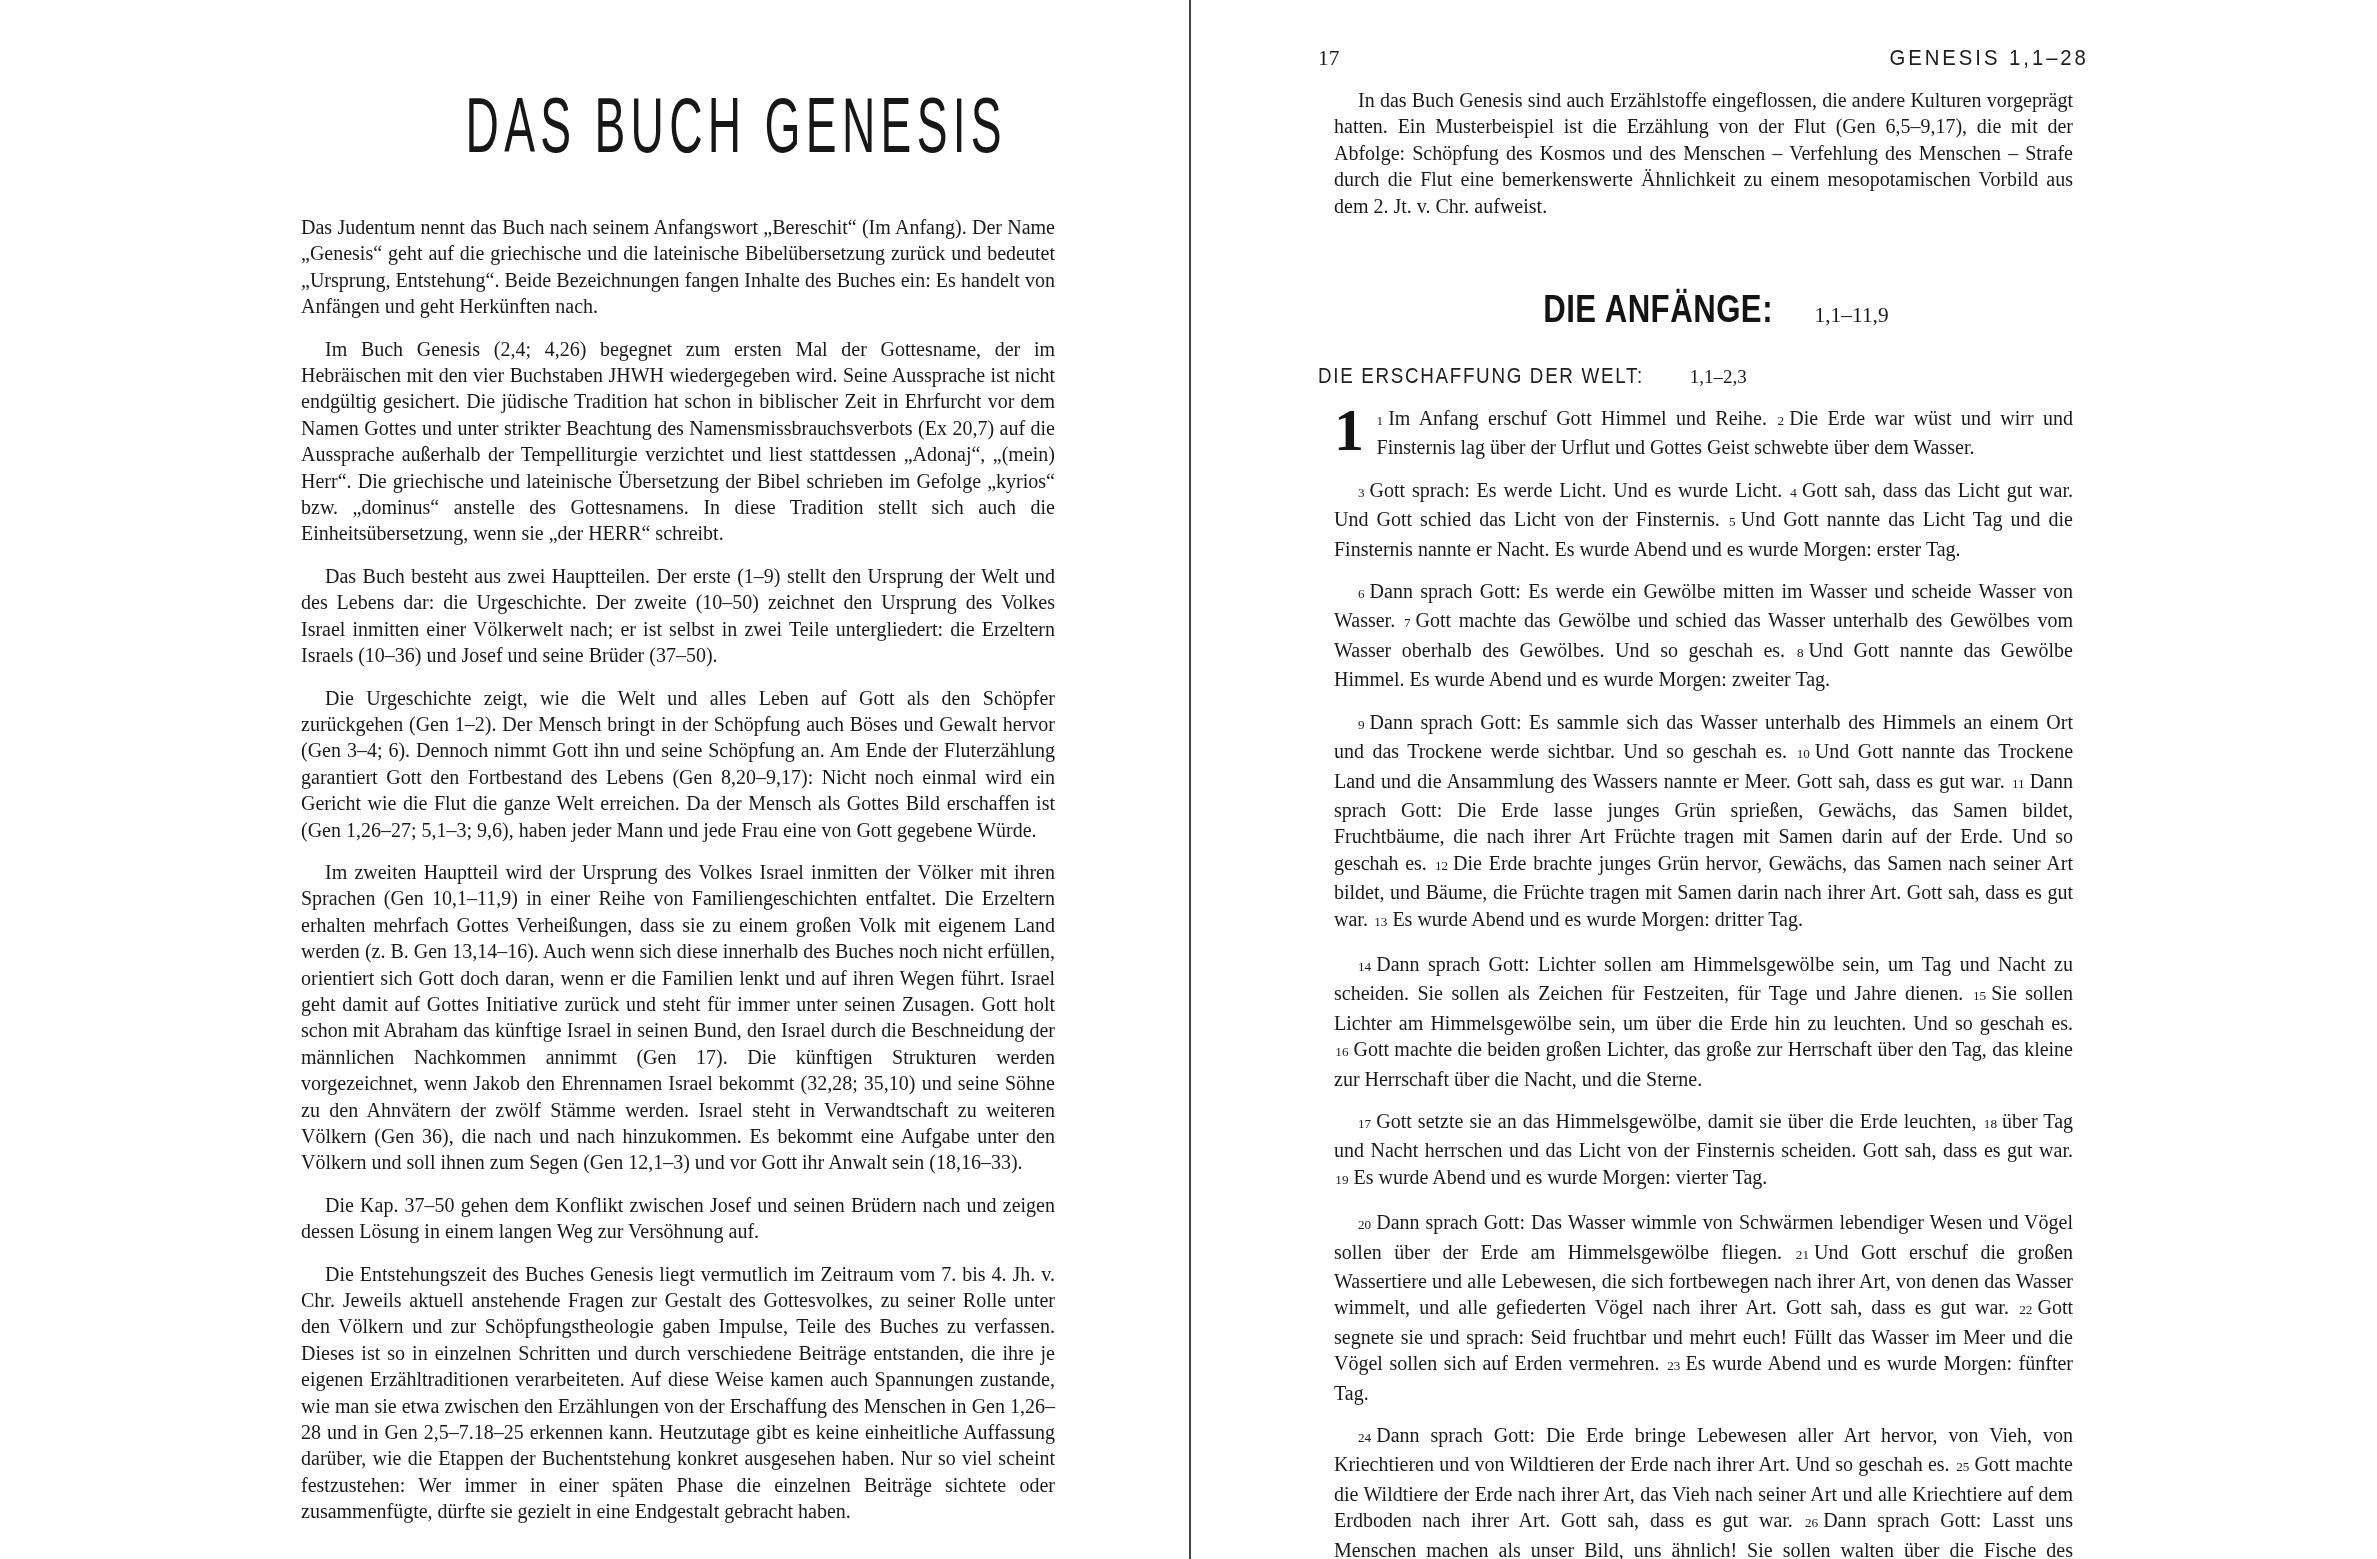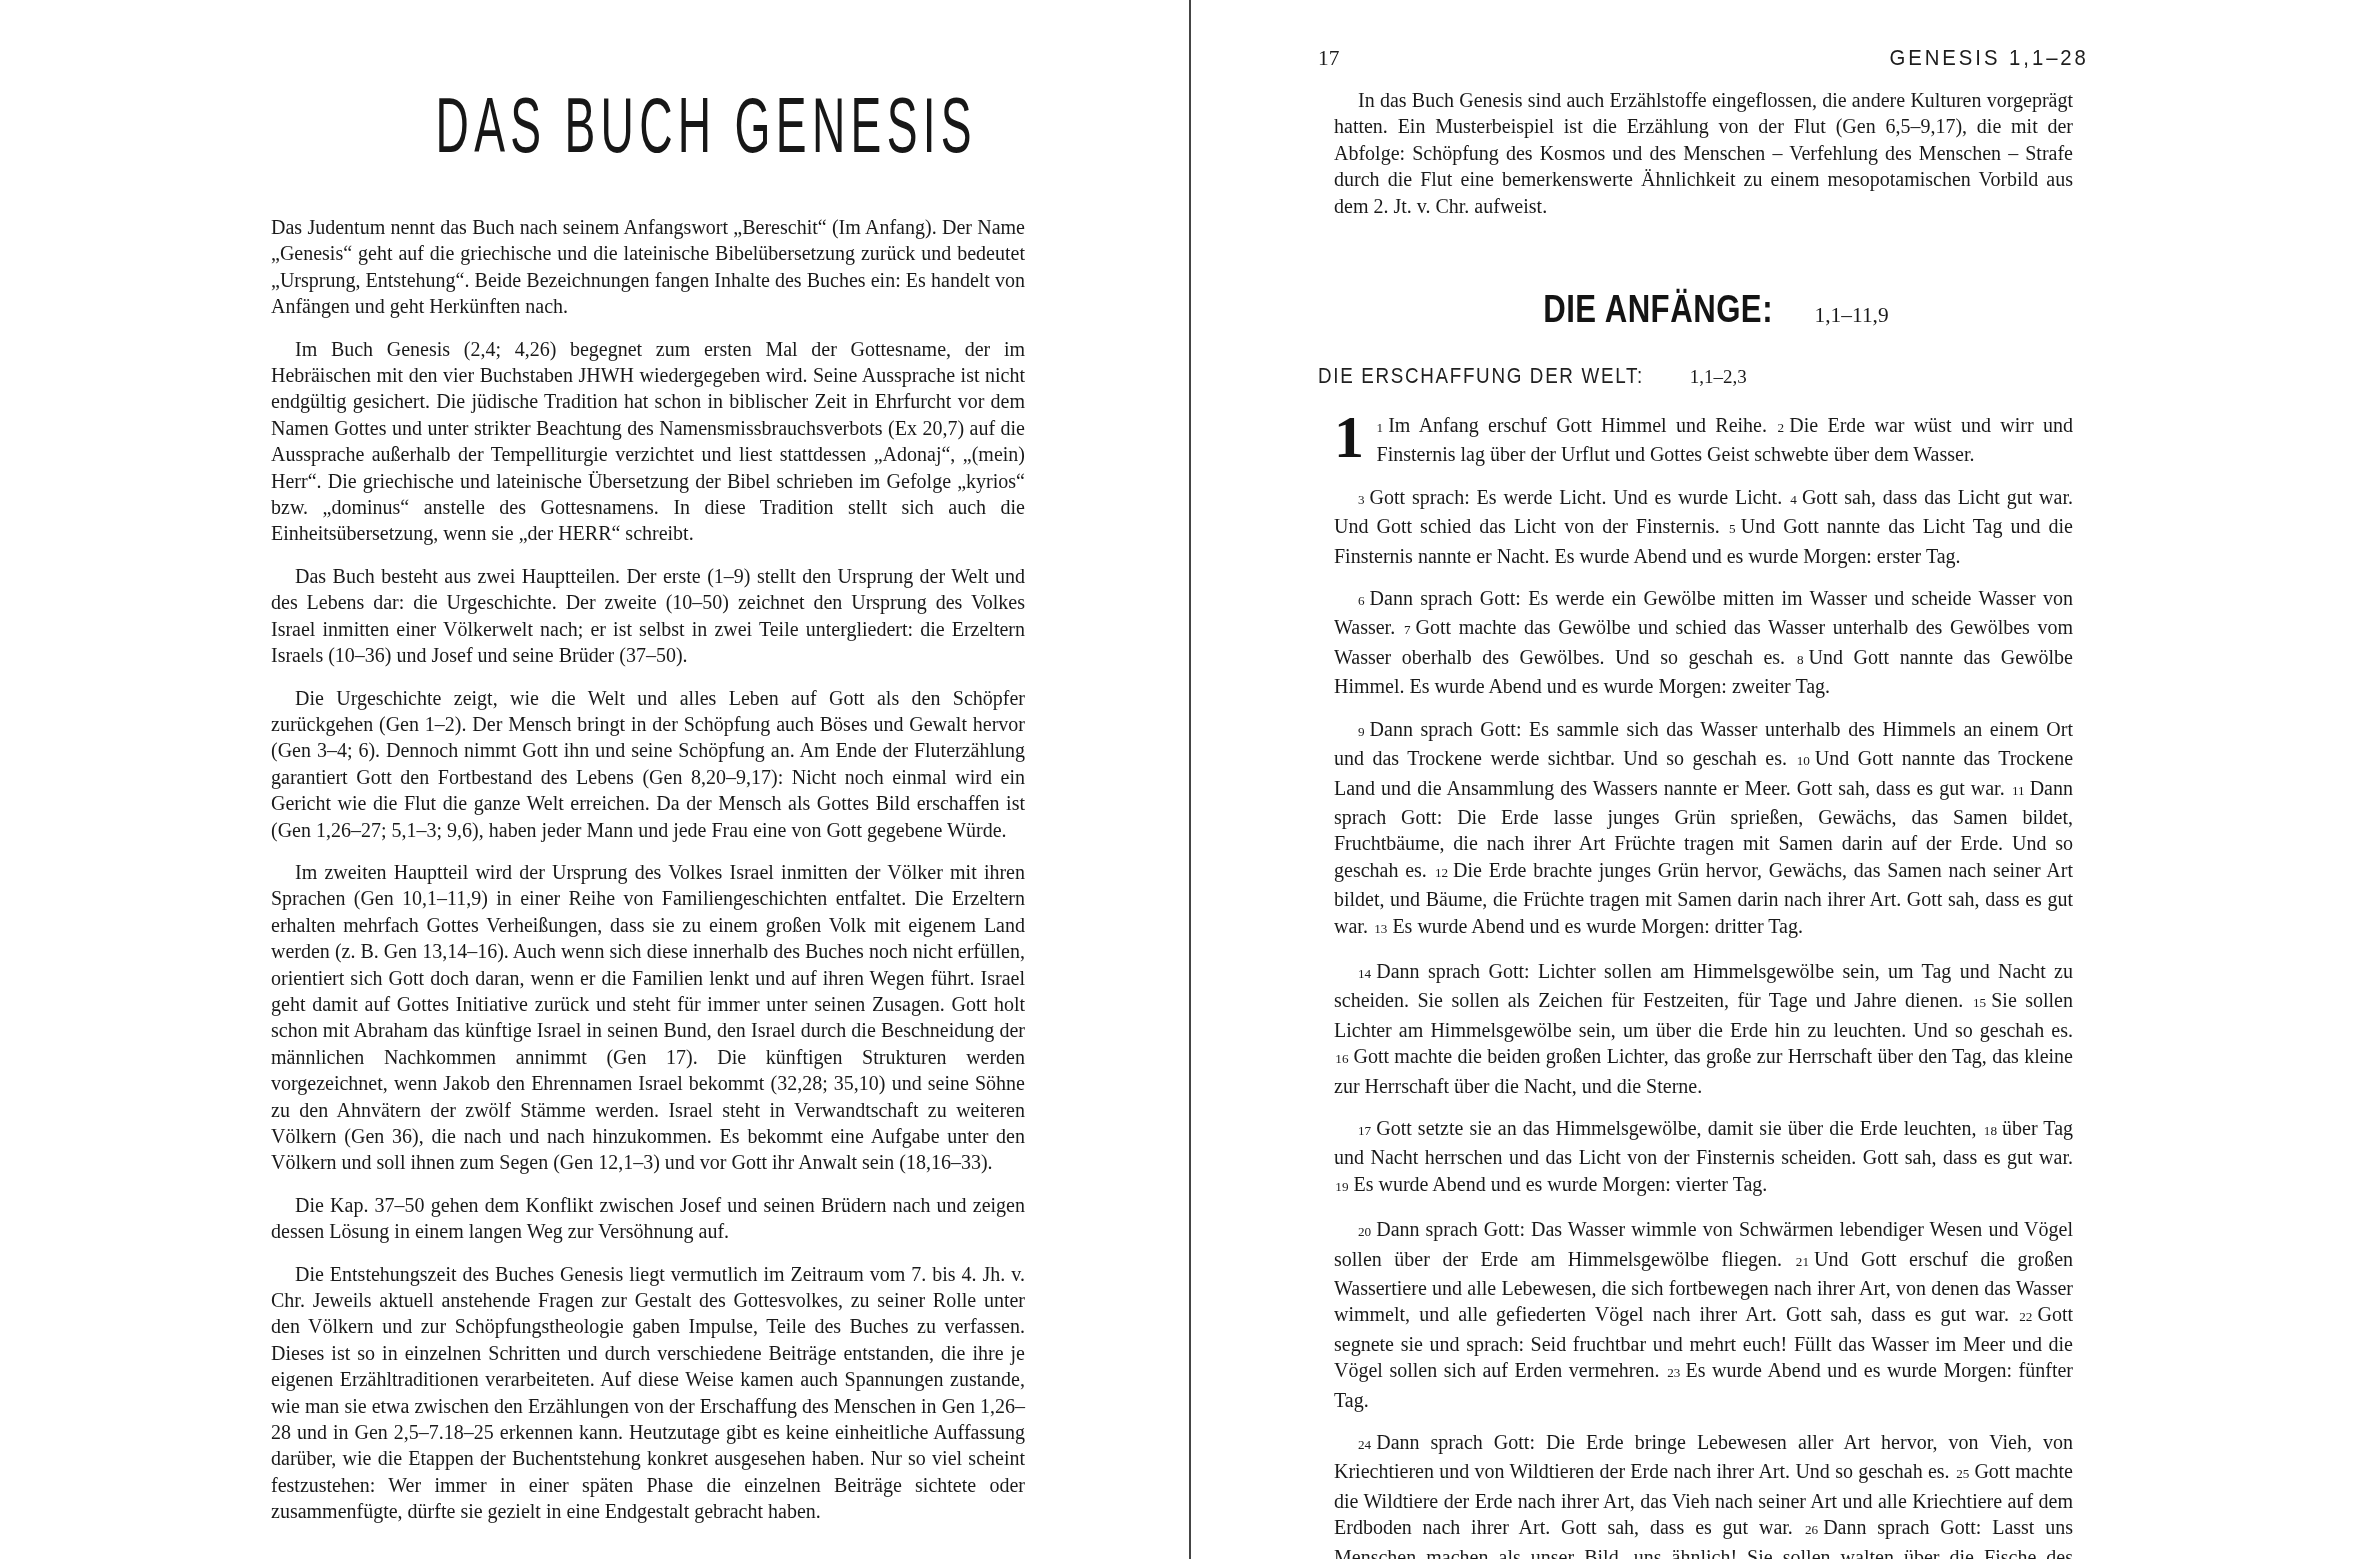--- a/index.html
+++ b/index.html
@@ -10,21 +10,21 @@
     color: #1a1a1a;
     overflow: hidden;
   }
   .spread { position: relative; width: 2377px; height: 1560px; background: #ffffff; }
 
   .divider {
     position: absolute; left: 1189px; top: 0;
     width: 1.9px; height: 1560px; background: #454545;
   }
 
-  .page-left  { position: absolute; left: 255px;  top: 0; width: 786px; }
+  .page-left  { position: absolute; left: 285px;  top: 0; width: 786px; }
   .page-right { position: absolute; left: 1318px; top: 13px; width: 771px; }
 
   
   h1.book-title {
     margin: 87px 0 50px 0;
     text-align: center;
     font-family: "Liberation Sans", "DejaVu Sans", sans-serif;
     font-weight: 300;
     font-size: 77px;
     line-height: 1;
@@ -87,21 +87,21 @@
   }
   .section-heading .sh-ref {
     font-family: "Liberation Serif", "DejaVu Serif", serif;
     font-size: 21.4px;
     margin-left: 16px;
     color: #1a1a1a;
   }
 
   .subsection-heading {
     margin-top: 33px;
-    margin-bottom: 23px;
+    margin-bottom: 16px;
     white-space: nowrap;
   }
   .subsection-heading .sub-main {
     font-family: "Liberation Sans", "DejaVu Sans", sans-serif;
     font-weight: 400;
     font-size: 21.4px;
     letter-spacing: 1.9px;
     color: #212121;
     display: inline-block;
     transform: scaleX(0.88);

